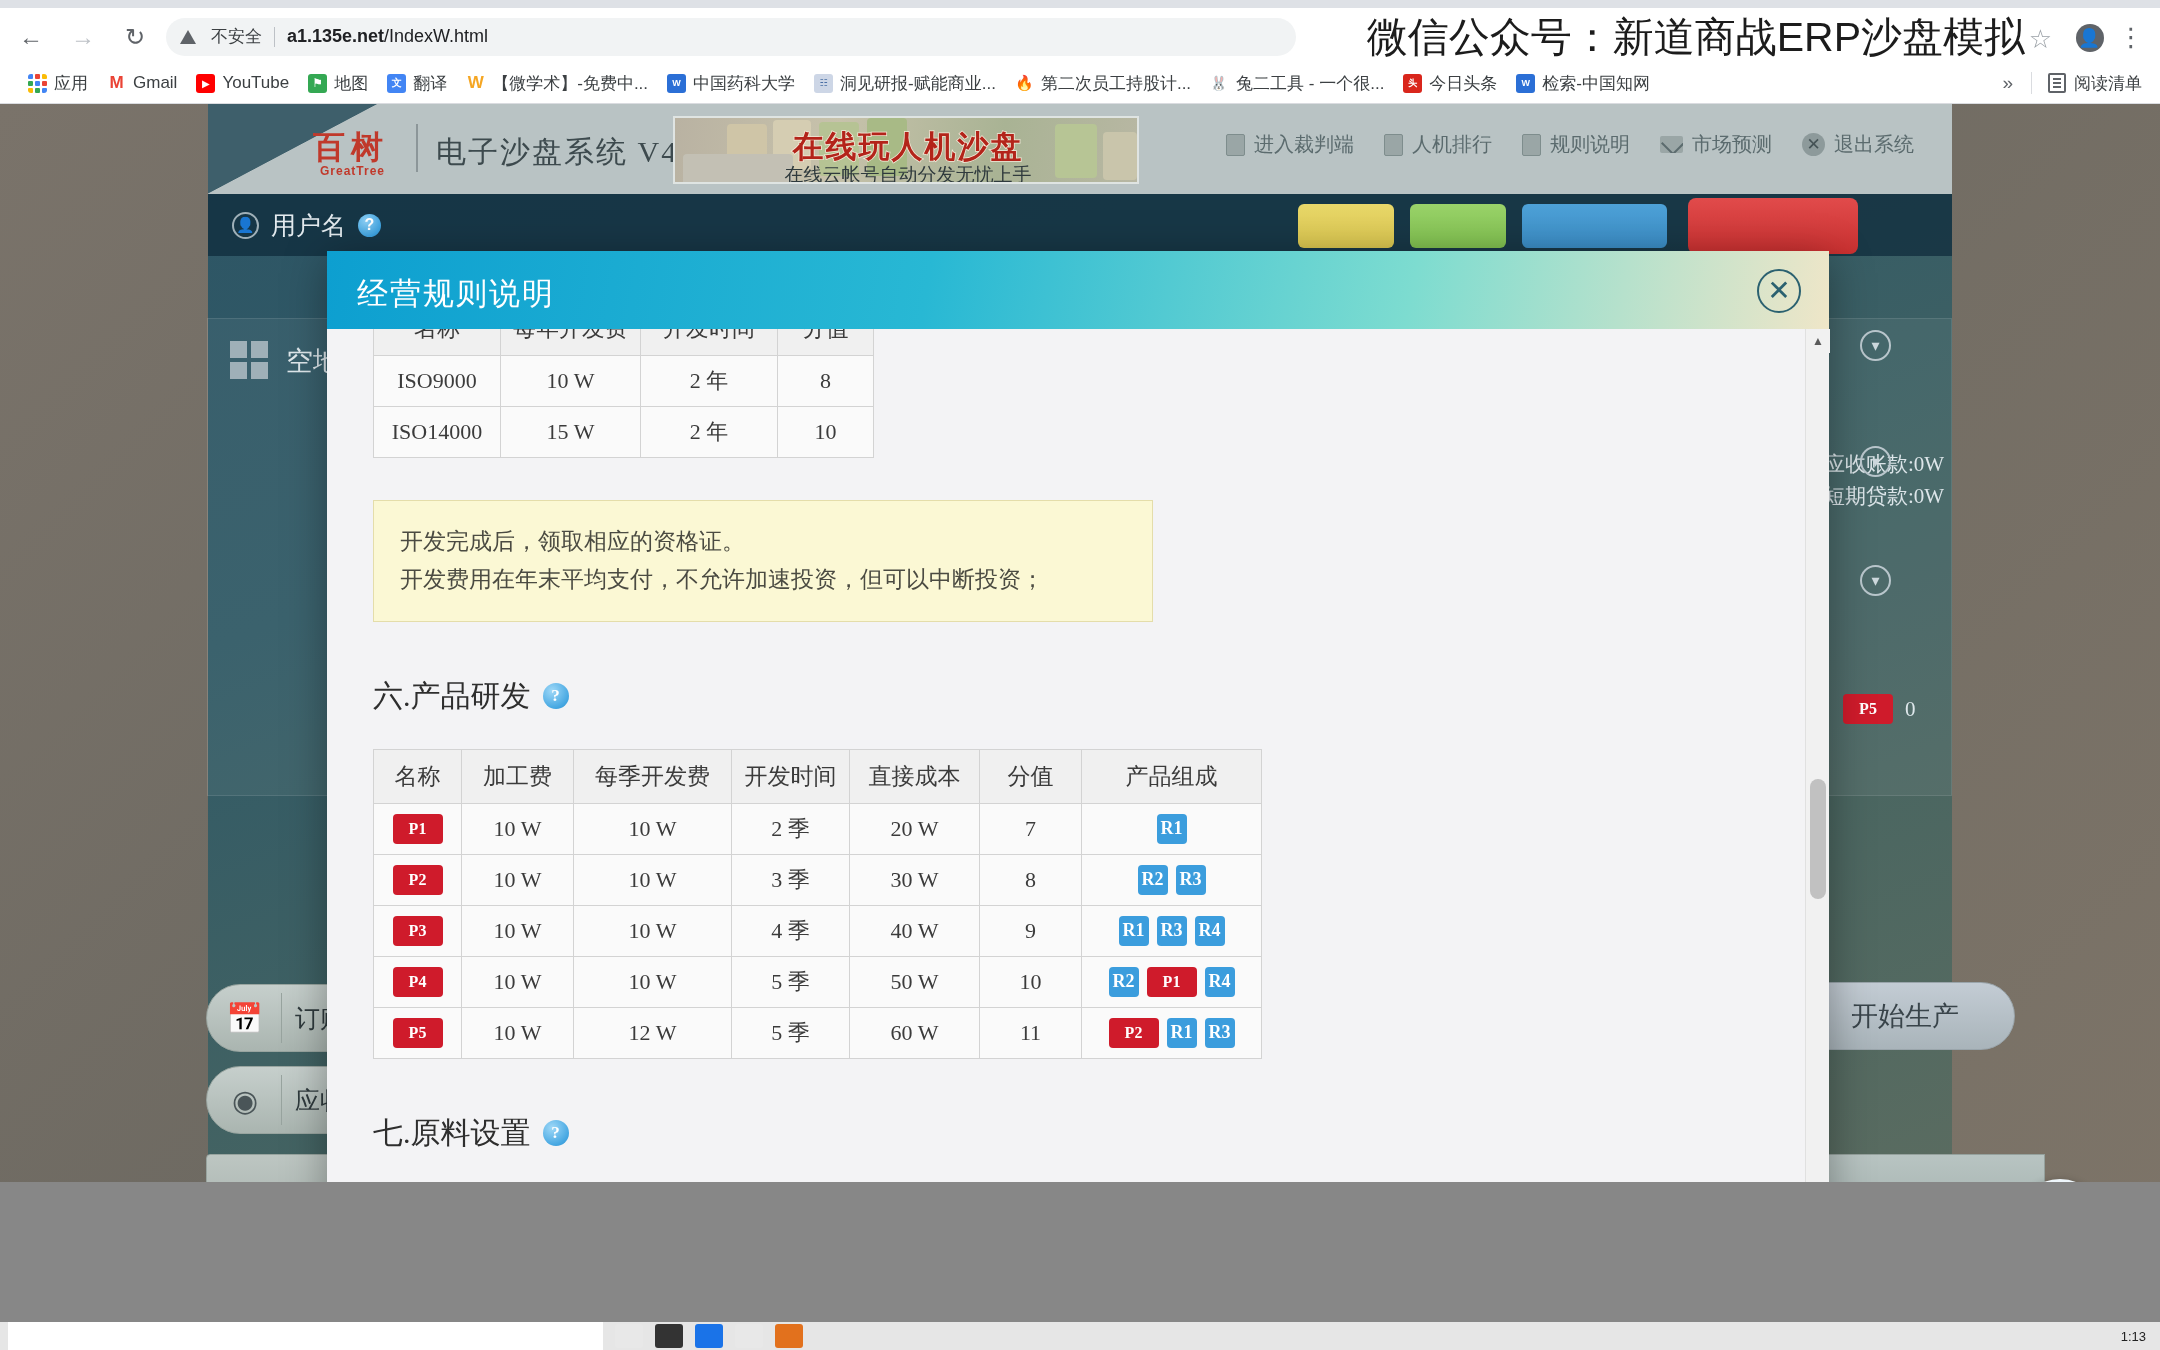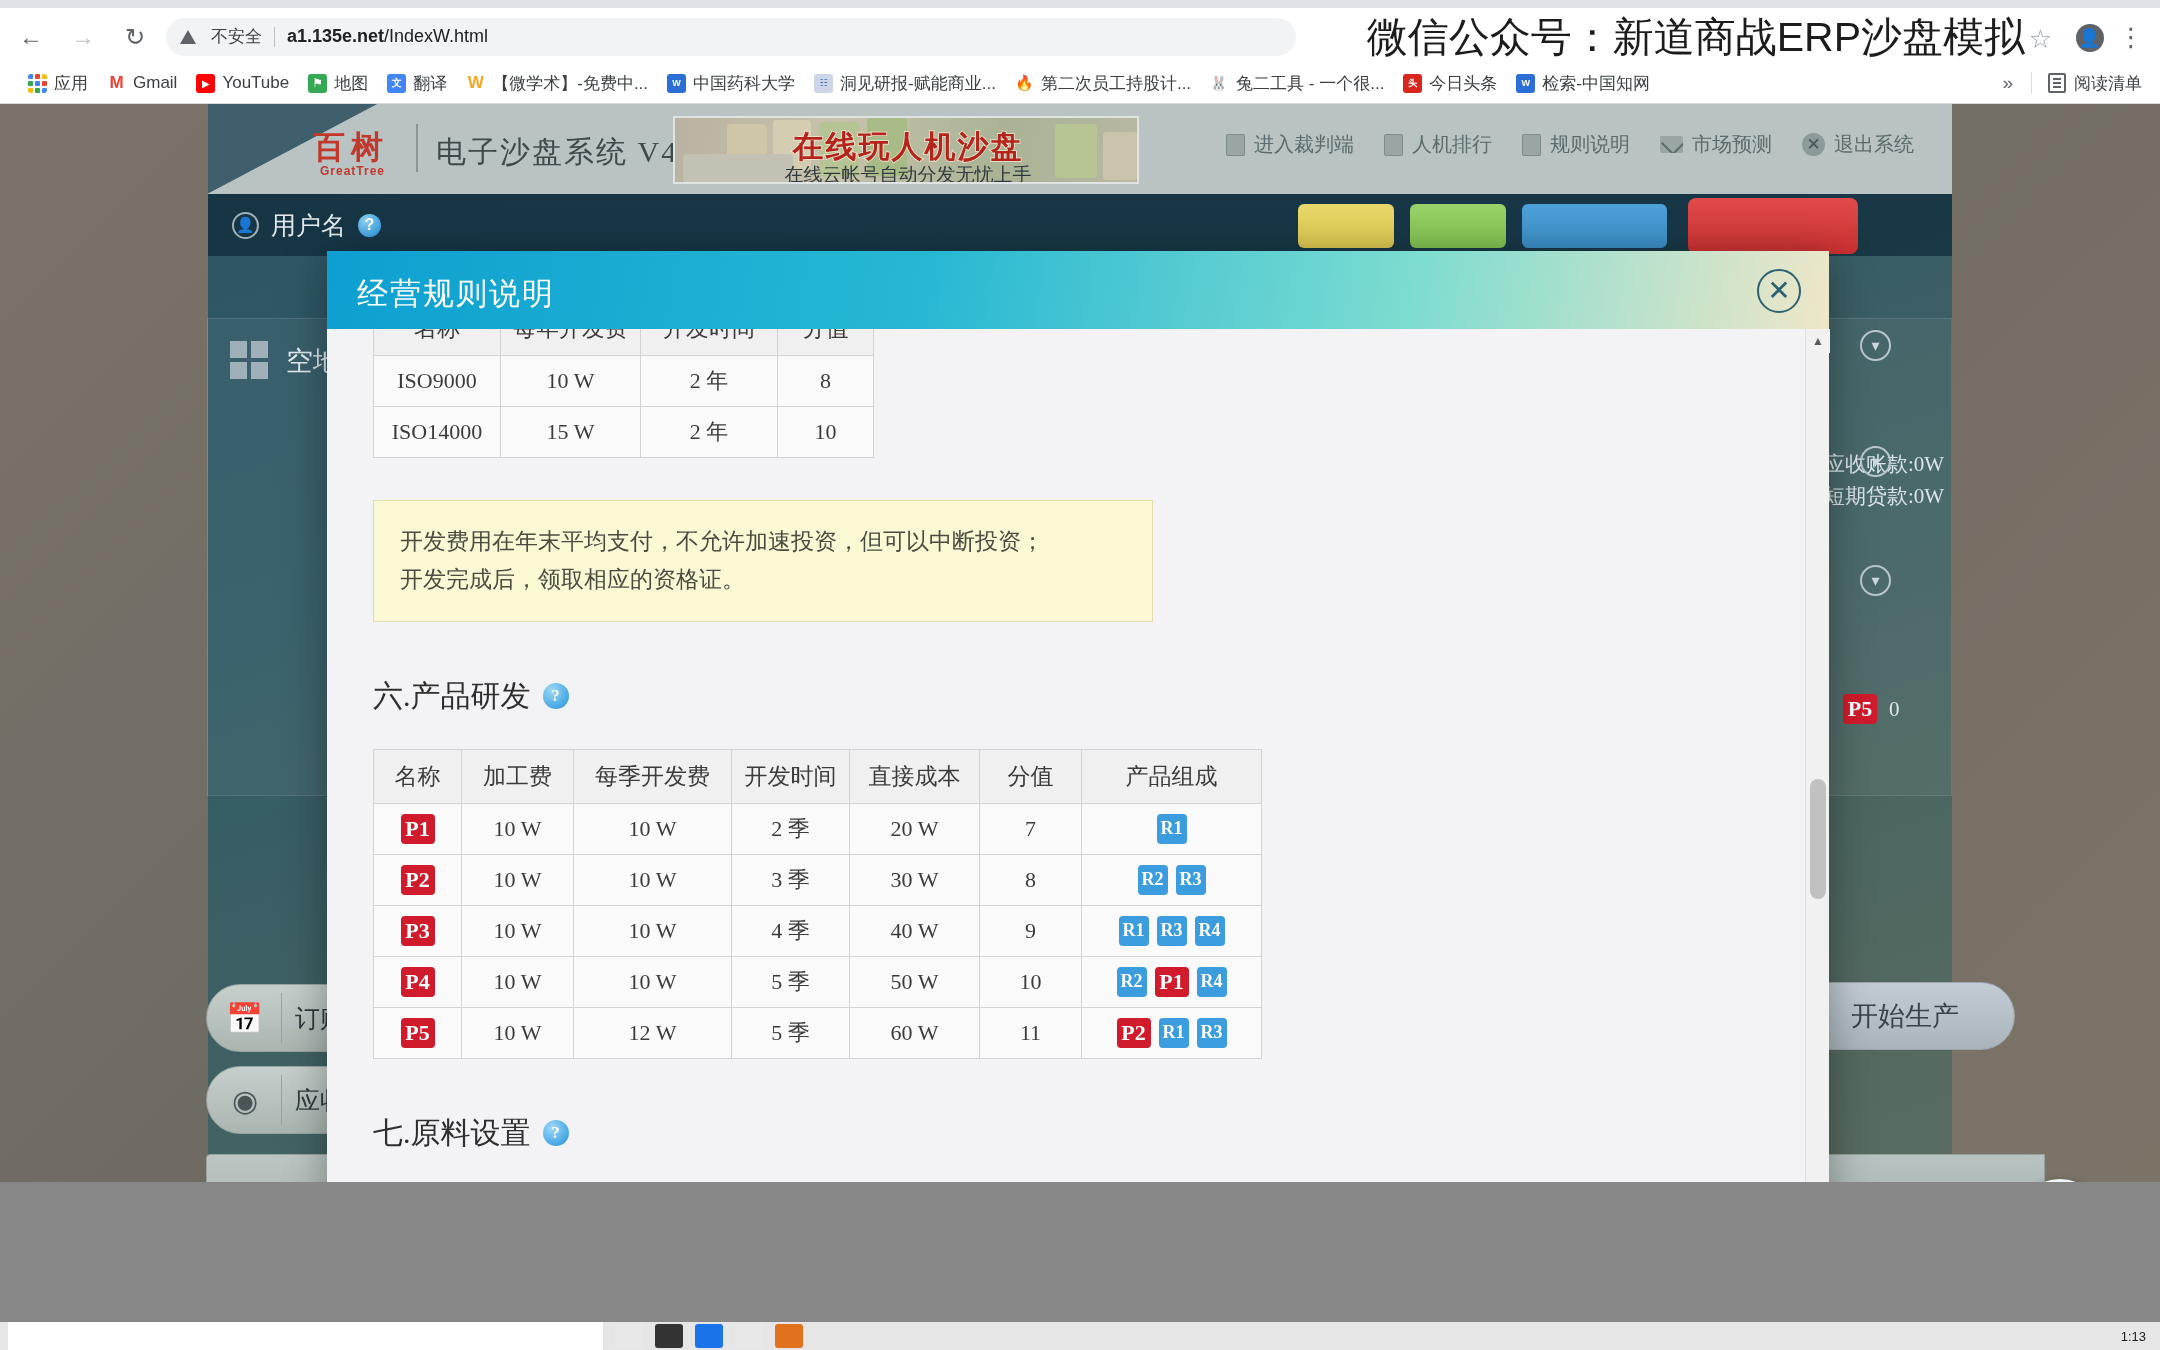--- a/index.html
+++ b/index.html
@@ -184,22 +184,22 @@
 
   .chev-circle {
     position: absolute; width: 31px; height: 31px; border-radius: 50%;
     border: 2px solid #b9c6cc; color: #cdd8dd;
     display: flex; align-items: center; justify-content: center; font-size: 16px;
   }
   .fin-text { position: absolute; font-size: 21px; color: #dce5e9; font-family: "Liberation Serif", serif; white-space: nowrap; }
 
   .pbadge {
     display: inline-flex; align-items: center; justify-content: center;
-    width: 34px; height: 30px; border-radius: 4px;
-    background: #cf1b2b; color: #fff; font-size: 22px; font-weight: bold;
+    width: 50px; height: 30px; border-radius: 4px;
+    background: #cf1b2b; color: #fff; font-size: 16px; font-weight: bold;
     font-family: "Liberation Serif", serif;
   }
   .rbadge {
     display: inline-flex; align-items: center; justify-content: center;
     width: 30px; height: 30px; border-radius: 4px;
     background: #3b9ddd; color: #fff; font-size: 18px; font-weight: bold;
     font-family: "Liberation Serif", serif;
   }
 
   .pill-btn {
@@ -560,22 +560,22 @@
             <tr>
               <td>ISO14000</td>
               <td>15 W</td>
               <td>2 年</td>
               <td>10</td>
             </tr>
           </tbody>
         </table>
 
         <div class="note-box" style="margin-top:42px">
+          <div>开发完成后，领取相应的资格证。</div>
           <div>开发费用在年末平均支付，不允许加速投资，但可以中断投资；</div>
-          <div>开发完成后，领取相应的资格证。</div>
         </div>
 
         <div class="sec-h" style="margin-top:54px">
           <span>六.产品研发</span>
           <span class="qtiny">?</span>
         </div>
 
         <table class="rt" id="prod-table" style="margin-top:32px">
           <thead>
             <tr>

